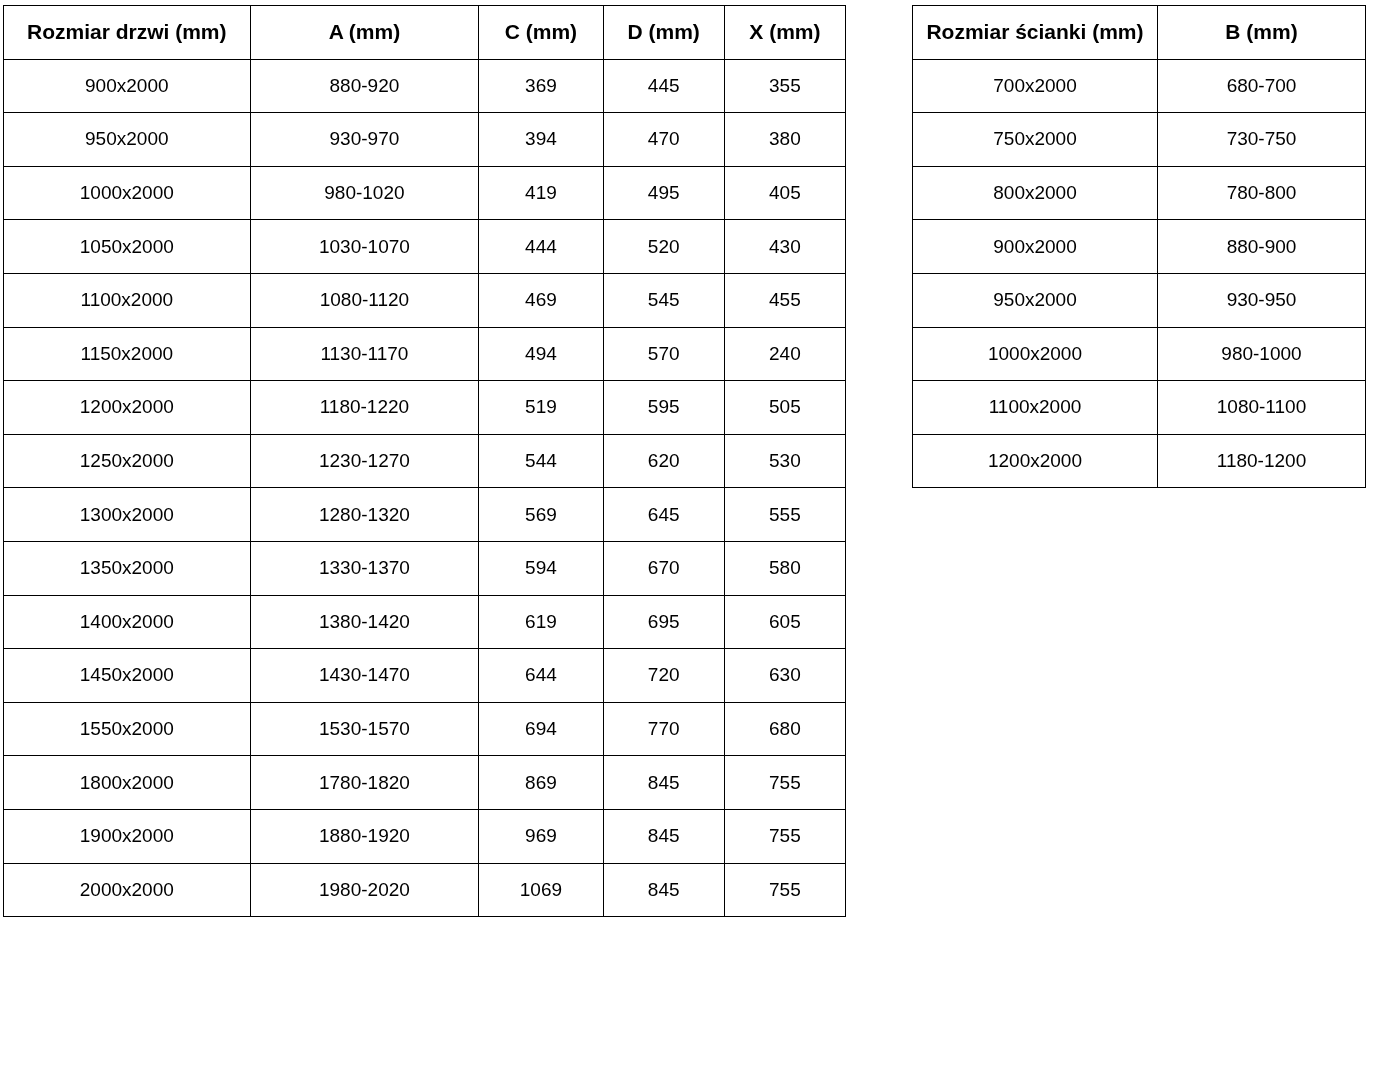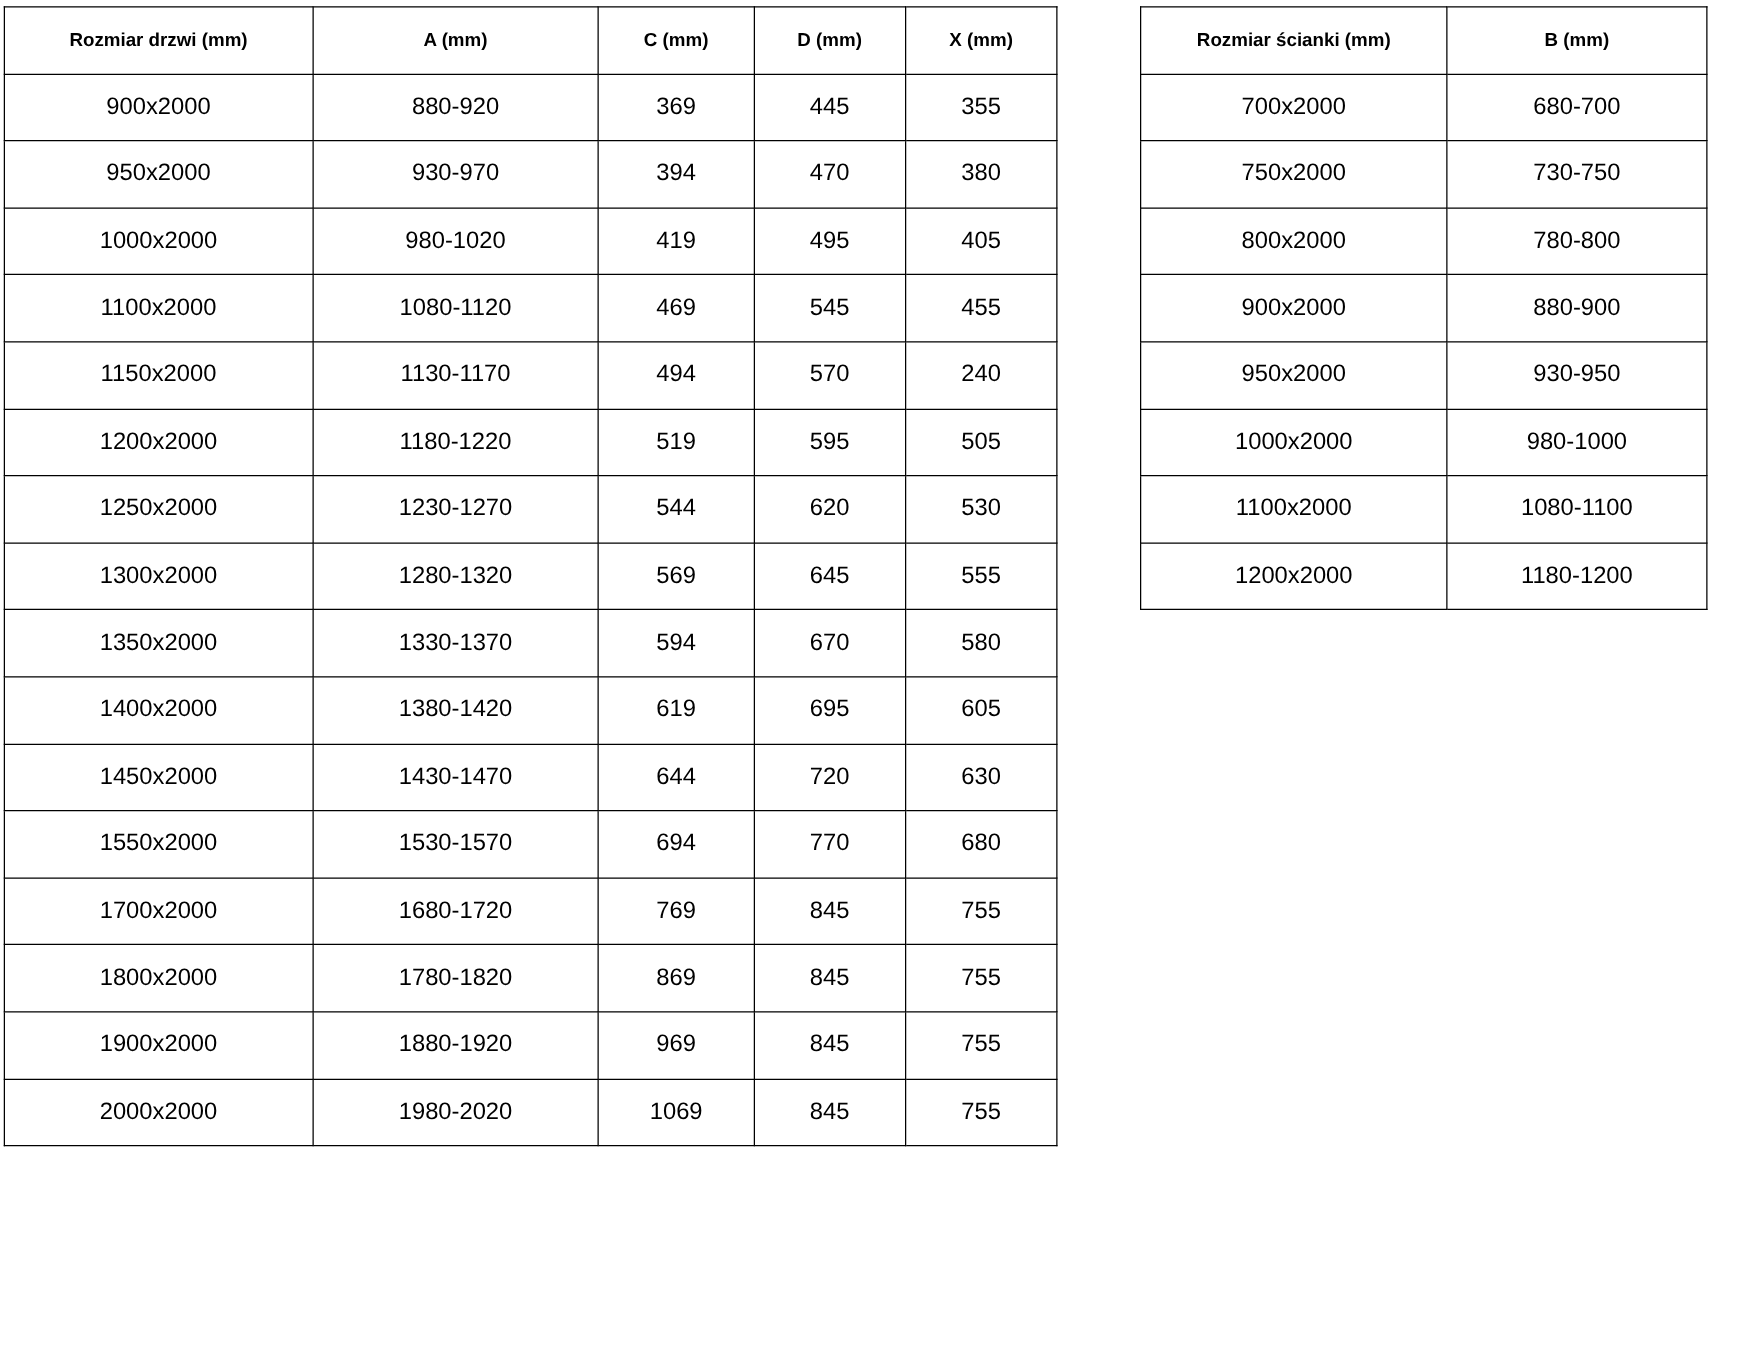--- a/index.html
+++ b/index.html
@@ -30,21 +30,21 @@
     vertical-align: middle;
     font-size: 19px;
     font-weight: normal;
     padding: 0;
     height: 53.5px;
     box-sizing: border-box;
     background: #ffffff;
   }
   table.spec th {
     font-weight: bold;
-    font-size: 15px;
+    font-size: 21px;
   }
   
   #doors-table {
     position: absolute;
     left: 3px;
     top: 5px;
     width: 843px;
   }
   #doors-table col.c0 { width: 234px; }
   #doors-table col.c1 { width: 217px; }
@@ -102,20 +102,27 @@
         <td>380</td>
       </tr>
       <tr>
         <td>1000x2000</td>
         <td>980-1020</td>
         <td>419</td>
         <td>495</td>
         <td>405</td>
       </tr>
       <tr>
+        <td>1050x2000</td>
+        <td>1030-1070</td>
+        <td>444</td>
+        <td>520</td>
+        <td>430</td>
+      </tr>
+      <tr>
         <td>1100x2000</td>
         <td>1080-1120</td>
         <td>469</td>
         <td>545</td>
         <td>455</td>
       </tr>
       <tr>
         <td>1150x2000</td>
         <td>1130-1170</td>
         <td>494</td>
@@ -163,27 +170,20 @@
         <td>644</td>
         <td>720</td>
         <td>630</td>
       </tr>
       <tr>
         <td>1550x2000</td>
         <td>1530-1570</td>
         <td>694</td>
         <td>770</td>
         <td>680</td>
-      </tr>
-      <tr>
-        <td>1700x2000</td>
-        <td>1680-1720</td>
-        <td>769</td>
-        <td>845</td>
-        <td>755</td>
       </tr>
       <tr>
         <td>1800x2000</td>
         <td>1780-1820</td>
         <td>869</td>
         <td>845</td>
         <td>755</td>
       </tr>
       <tr>
         <td>1900x2000</td>

